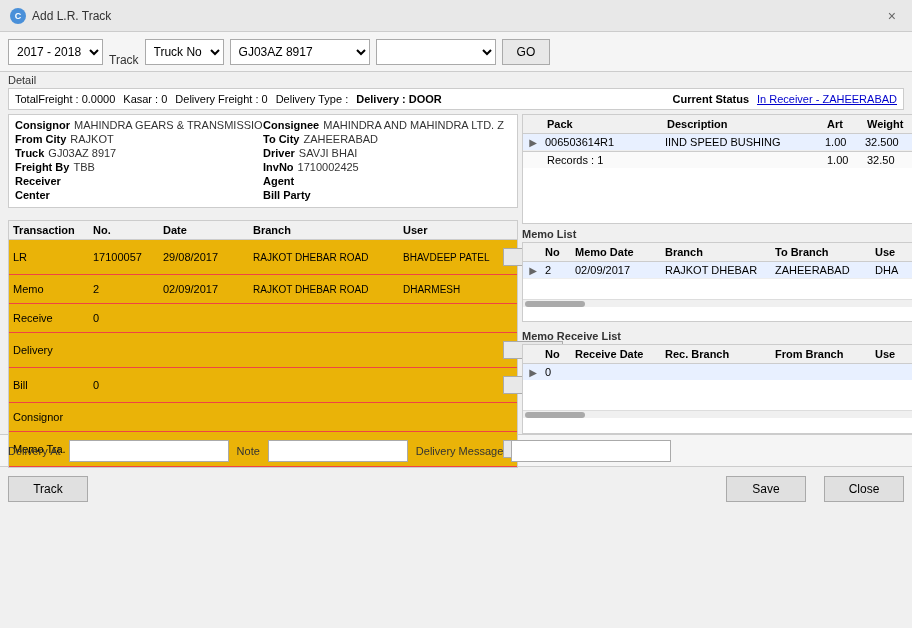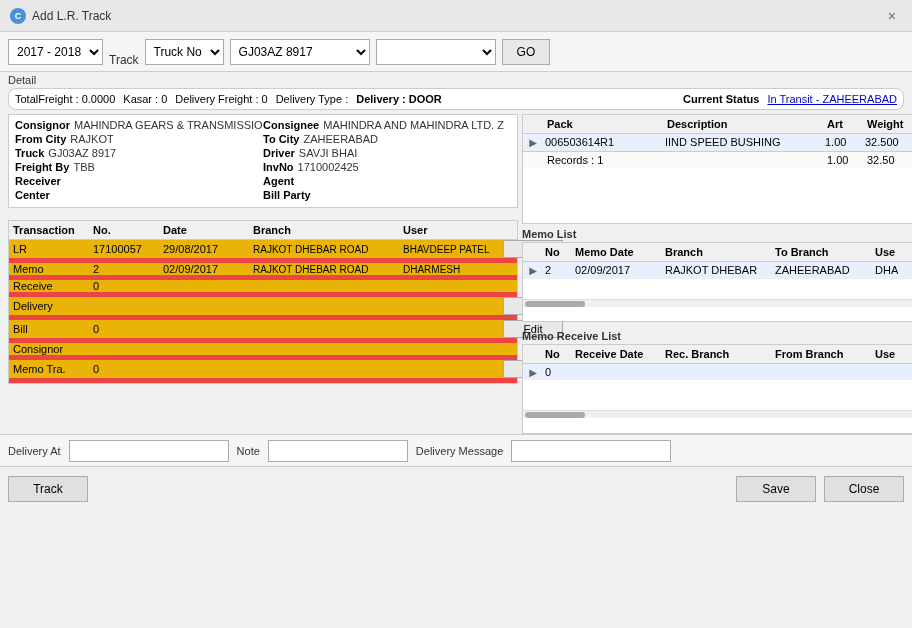--- a/index.html
+++ b/index.html
@@ -78,22 +78,22 @@
       grid-template-columns: 80px 70px 90px 150px 100px 60px;
       background: #f0f0f0;
       border-bottom: 1px solid #ccc;
       padding: 3px 4px;
       font-weight: bold;
       font-size: 11px;
     }
     .trans-row {
       display: grid;
       grid-template-columns: 80px 70px 90px 150px 100px 60px;
-      padding: 0 4px;
-      border-bottom: 5px solid #ef4444;
+      padding: 8px 4px;
+      border-bottom: 1px solid #ef4444;
       align-items: center;
       font-size: 11px;
     }
     .edit-btn {
       background: #e8e8e8;
       border: 1px solid #aaa;
       padding: 2px 10px;
       font-size: 11px;
       cursor: pointer;
       text-align: center;
@@ -252,21 +252,21 @@
       height: 44px;
     }
     .footer-btn {
       background: #e0e0e0;
       border: 1px solid #aaa;
       padding: 5px 20px;
       font-size: 12px;
       cursor: pointer;
       min-width: 80px;
     }
-    .footer-right { display: flex; gap: 8px; }
+    .footer-right { display: flex; gap: 18px; }
 
     .trans-section {
       border: 1px solid #ccc;
       background: #eab308;
       margin-top: 12px;
     }
 
     .highlighted-row { background: #e8f0ff; }
   </style>
 </head>
@@ -293,29 +293,29 @@
   </select>
   <select style="width:120px;">
     <option></option>
   </select>
   <button class="go-btn">GO</button>
 </div>
 
 <div class="detail-section">
   <div class="detail-label">Detail</div>
 
-  <div class="info-box" style="display:flex; align-items:center; gap:8px; padding:4px 6px;border-radius:8px;">
+  <div class="info-box" style="display:flex; align-items:center; gap:8px; padding:4px 6px;">
     <span style="font-size:11px;">TotalFreight : 0.0000</span>
     <span style="font-size:11px;">Kasar : 0</span>
     <span style="font-size:11px;">Delivery Freight : 0</span>
     <span style="font-size:11px;">Delivery Type :</span>
     <span style="font-size:11px; font-weight:bold;">Delivery : DOOR</span>
     <span style="flex:1;"></span>
     <span style="font-size:11px; font-weight:bold;">Current Status</span>
-    <span class="status-link" style="font-size:11px;">In Transit - ZAHEERABAD</span>
+    <span class="status-link" style="font-size:11px;">In Receiver - ZAHEERABAD</span>
   </div>
 </div>
 
 <div class="main-content">
 
   <div class="left-panel">
 
     <div class="consignor-box">
       <div class="consignor-row">
         <div class="consignor-item">

